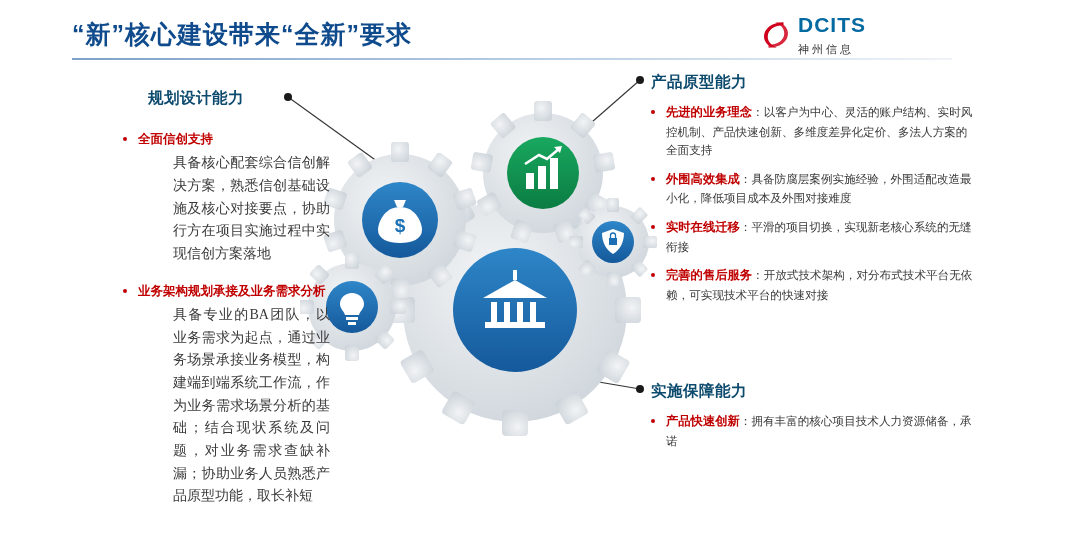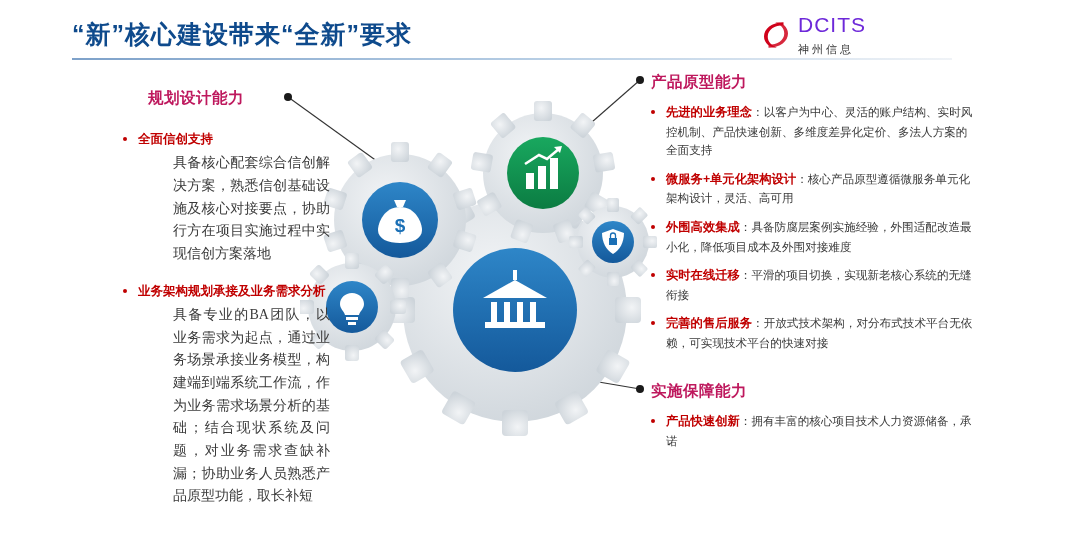--- a/index.html
+++ b/index.html
@@ -39,37 +39,37 @@
 
   
   .logo {
     position: absolute;
     right: 22px; top: 14px;
     display: flex; align-items: center; gap: 7px;
   }
   .logo-mark { width: 30px; height: 32px; }
   .logo-text { line-height: 1.05; }
   .logo-main {
-    font-size: 21px; font-weight: normal; color: #6d28d9;
+    font-size: 21px; font-weight: bold; color: #0369a1;
     letter-spacing: 1px;
   }
   .logo-sub {
     font-size: 11px; color: #333; letter-spacing: 3px; margin-top: 8px;
   }
 
   
   .gears { position: absolute; left: 300px; top: 95px; width: 360px; height: 400px; }
 
   
   .lines { position: absolute; left: 0; top: 0; width: 1080px; height: 540px; pointer-events: none; }
 
   
   .sec-head {
     position: absolute;
-    font-size: 15.5px; font-weight: bold; color: #be185d;
+    font-size: 15.5px; font-weight: bold; color: #0c4a6e;
     letter-spacing: .5px; white-space: nowrap; text-align: center;
   }
   .head-left  { left: 148px; top: 88px; }
   .head-rt1   { left: 651px; top: 72px; }
   .head-rt2   { left: 651px; top: 381px; }
 
   
   .col-left {
     position: absolute; left: 120px; top: 130px; width: 210px;
   }
@@ -306,23 +306,20 @@
     </div>
   </div>
 
   <div class="sec-head head-rt1">产品原型能力</div>
 
   <div class="col-right">
     <div class="item">
       <div class="item-text"><span class="lead">先进的业务理念</span><span>：以客户为中心、灵活的账户结构、实时风控机制、产品快速创新、多维度差异化定价、多法人方案的全面支持</span></div>
     </div>
     <div class="item">
-      <div class="item-text"><span class="lead">微服务+单元化架构设计</span><span>：核心产品原型遵循微服务单元化架构设计，灵活、高可用</span></div>
-    </div>
-    <div class="item">
       <div class="item-text"><span class="lead">外围高效集成</span><span>：具备防腐层案例实施经验，外围适配改造最小化，降低项目成本及外围对接难度</span></div>
     </div>
     <div class="item">
       <div class="item-text"><span class="lead">实时在线迁移</span><span>：平滑的项目切换，实现新老核心系统的无缝衔接</span></div>
     </div>
     <div class="item">
       <div class="item-text"><span class="lead">完善的售后服务</span><span>：开放式技术架构，对分布式技术平台无依赖，可实现技术平台的快速对接</span></div>
     </div>
   </div>
 

